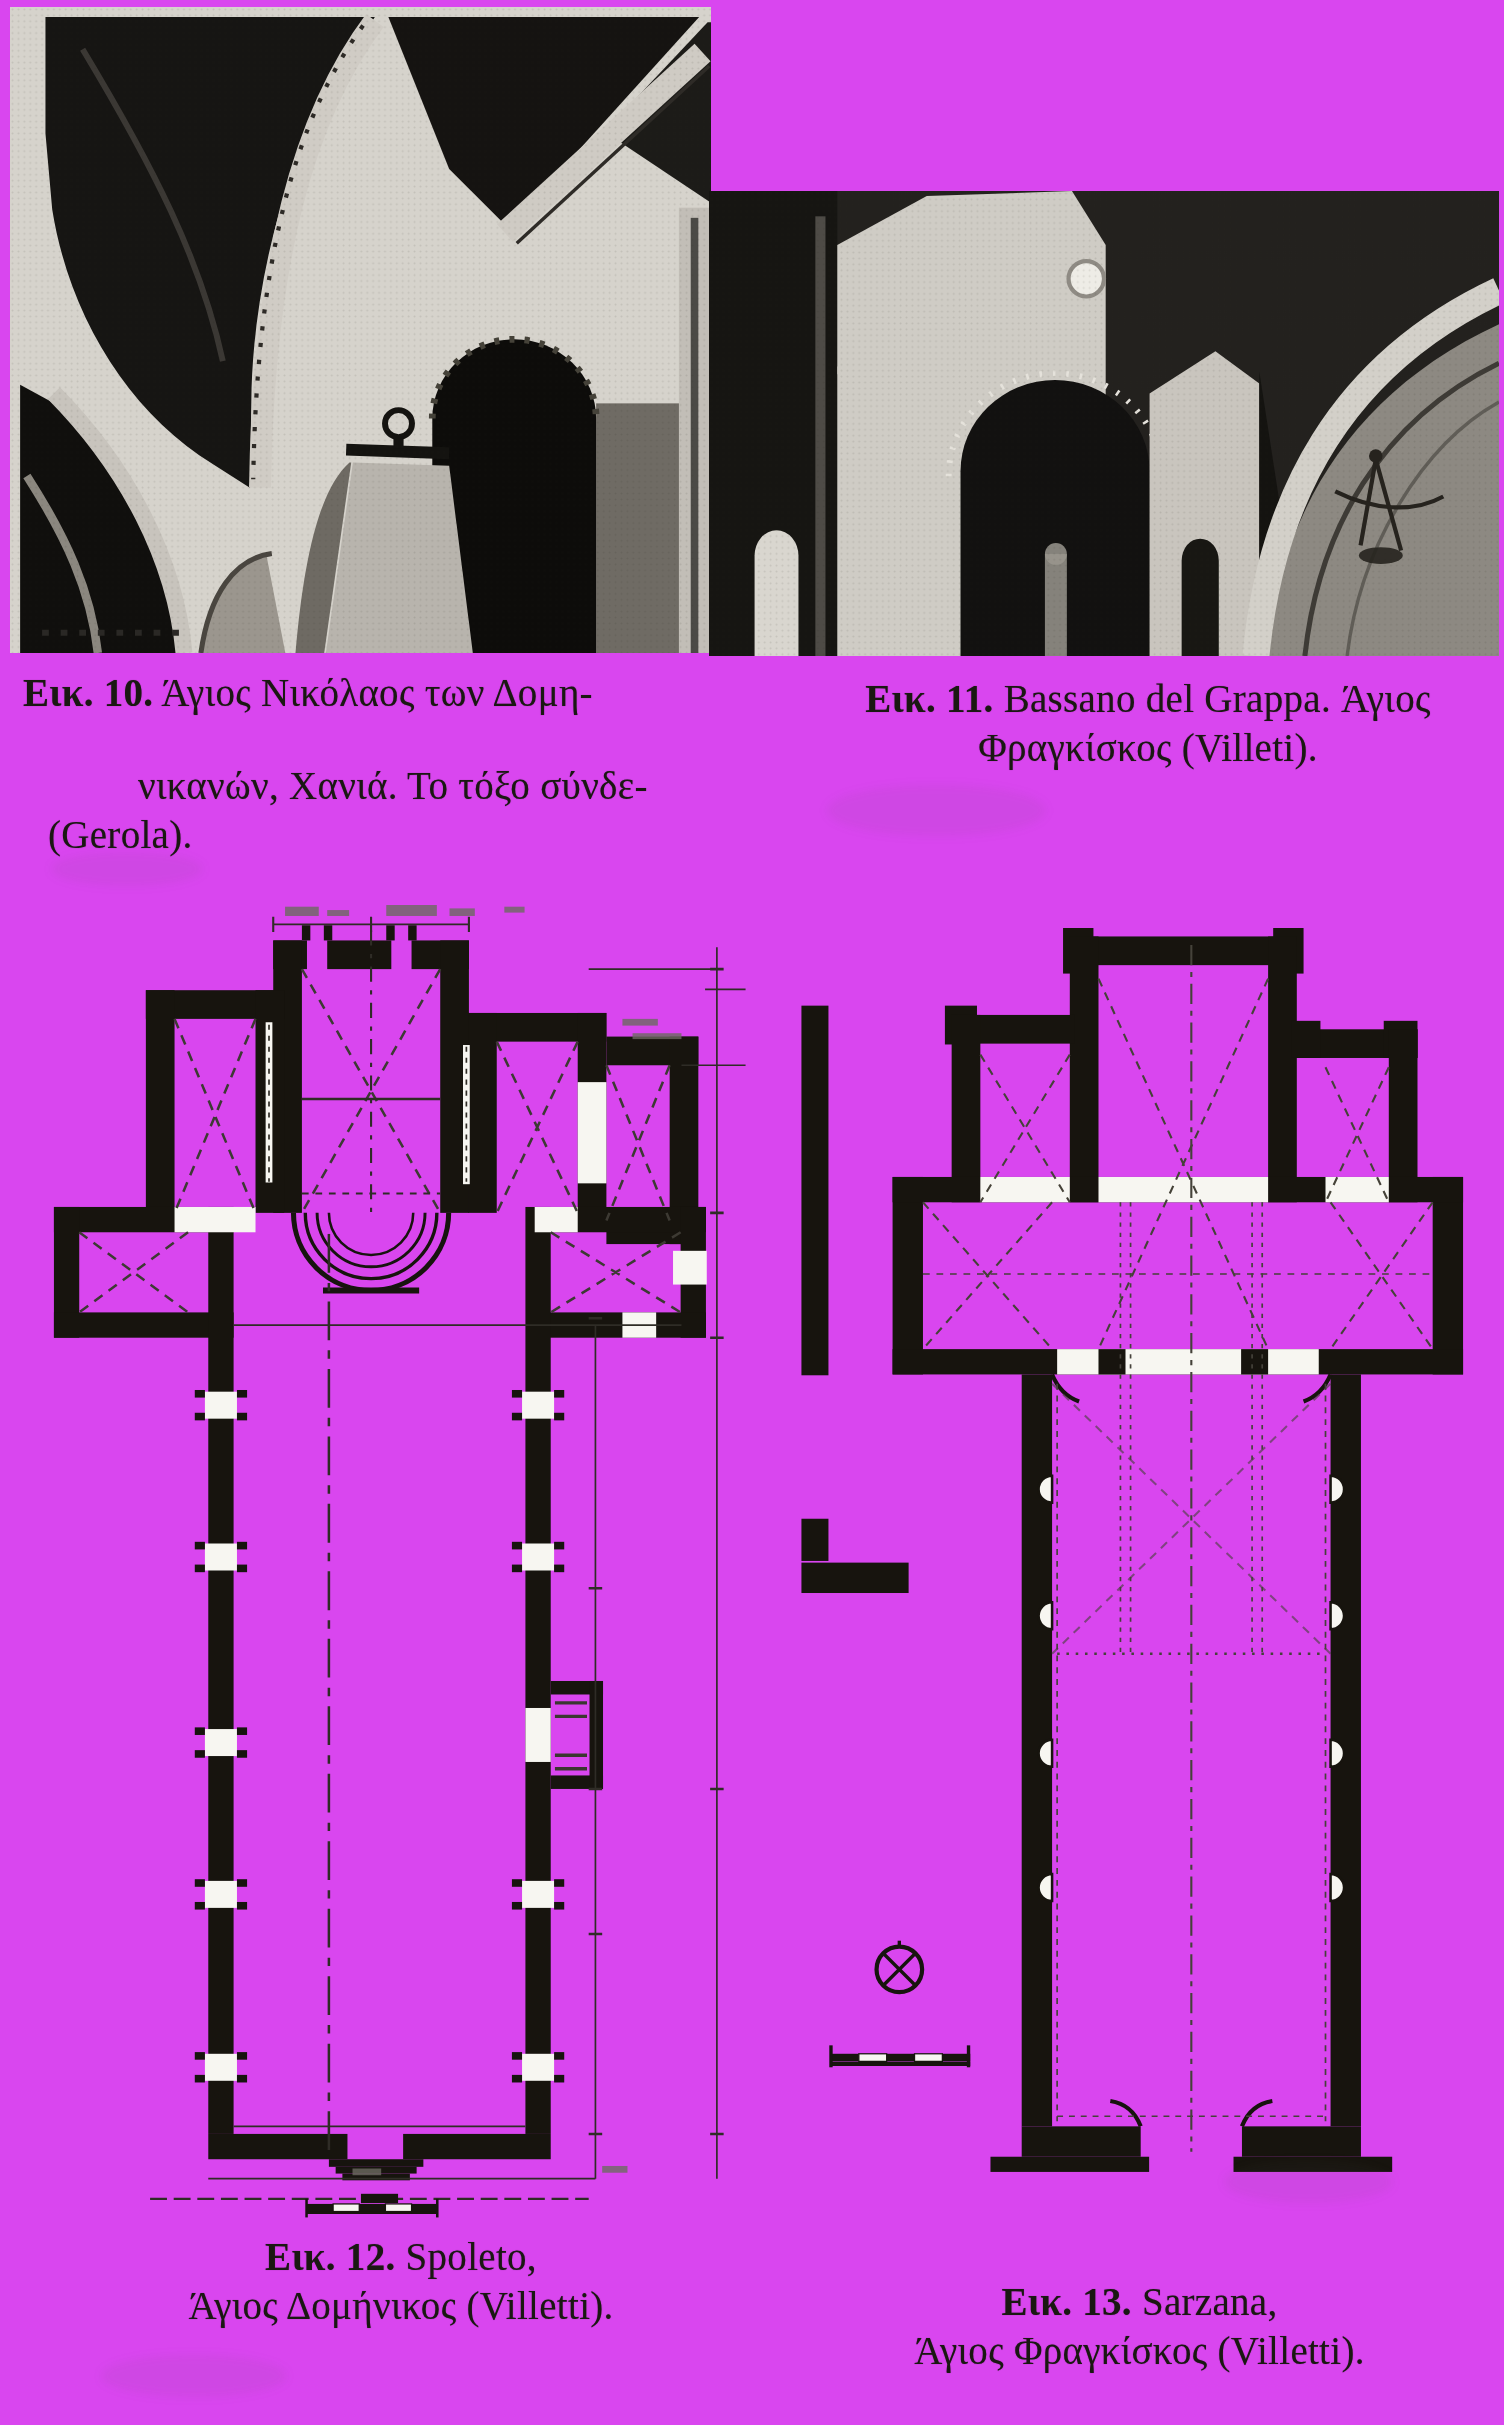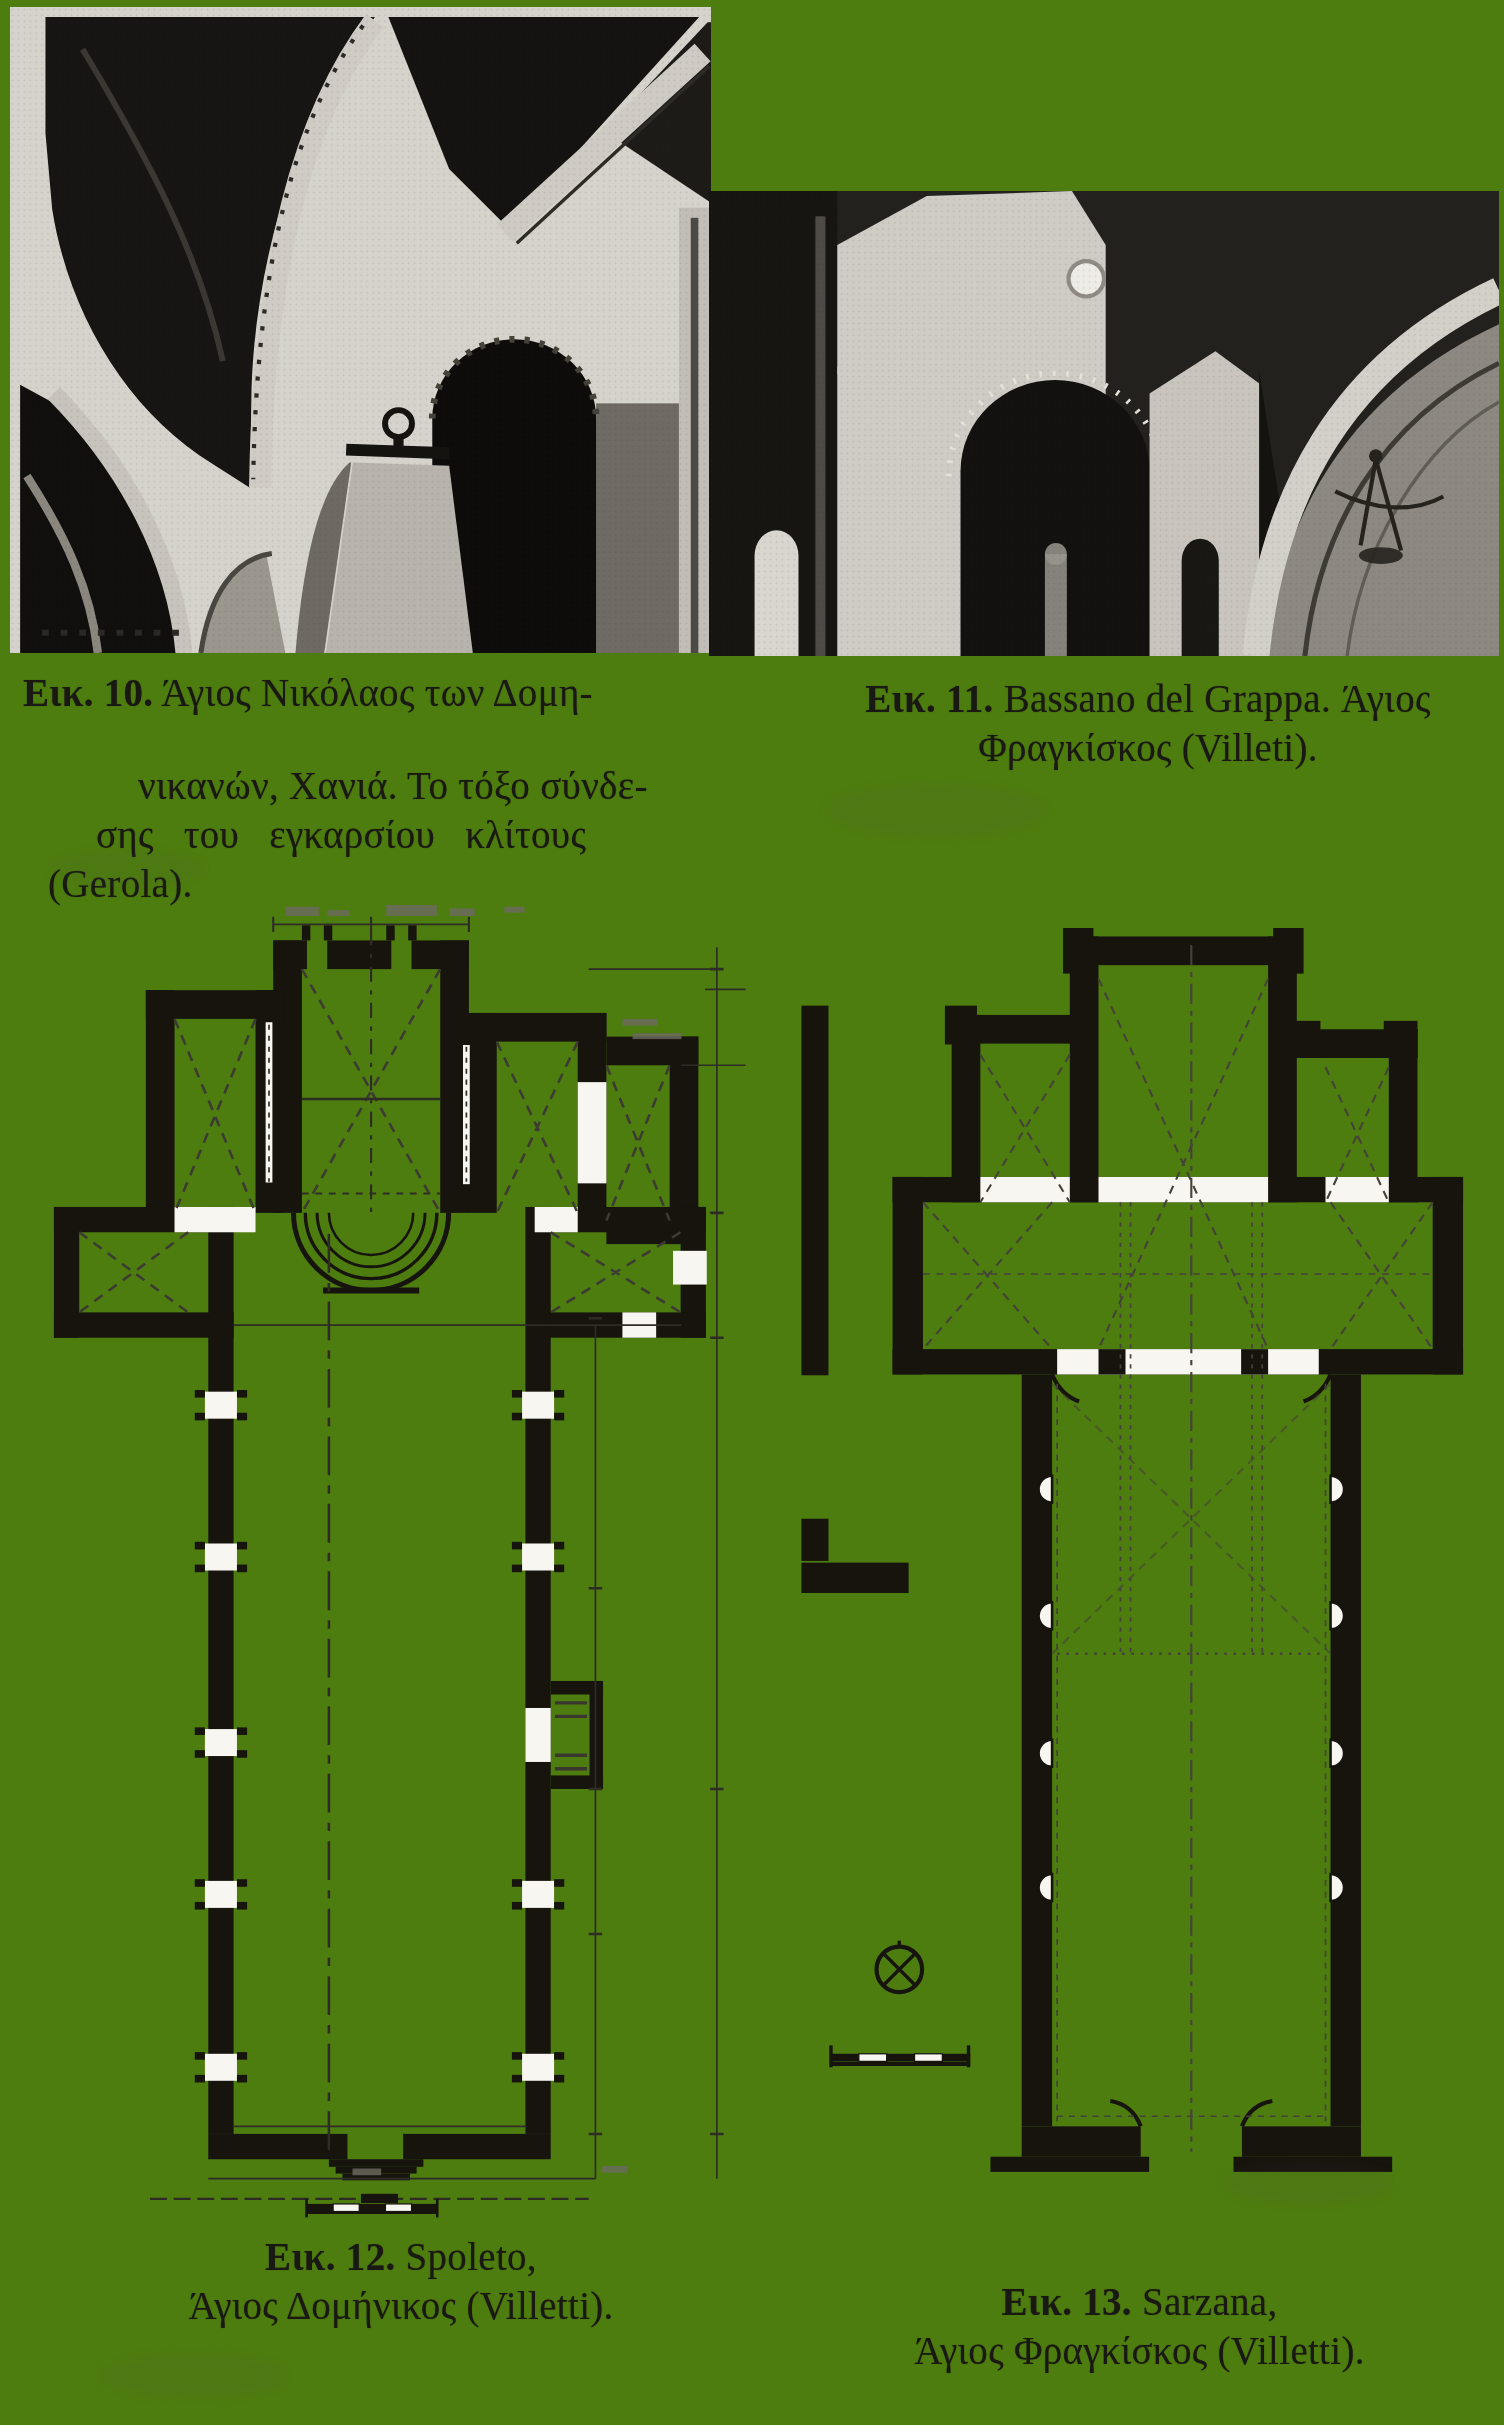--- a/index.html
+++ b/index.html
@@ -1,18 +1,18 @@
 <!DOCTYPE html>
 <html style="font-size:13.5px"><head>
 <meta charset="utf-8">
 <style>
   html,body{margin:0;padding:0;background:#e9e7e2;}
   .page{
     position:relative;width:1505px;height:2426px;margin:0 auto;
-    background:#4d7c0f;overflow:hidden;
+    background:#d946ef;overflow:hidden;
     font-family:"Liberation Serif", serif;color:#17150f;
   }
   .panel{position:absolute;}
   .panel svg{display:block;width:100%;height:100%;}
   .caption{
     position:absolute;
     font-size:39px;line-height:49px;letter-spacing:0.3px;
     color:#1a1812;
     text-shadow:0 0 1px rgba(25,22,15,.45);
   }
@@ -109,21 +109,20 @@
       </g>
       <circle cx="790" cy="314" r="8" fill="#26231e"></circle>
       <ellipse cx="796" cy="432" rx="26" ry="10" fill="#26231e" opacity=".9"></ellipse>
       <rect width="936" height="551" fill="url(#half)"></rect>
     </svg>
   </div>
 
   <div class="caption cap10" style="left:23px;top:668px;width:717px;">
     <div class="cap-line l1"><span class="fig-label">Εικ. 10.</span> <span>Άγιος Νικόλαος των Δομη-</span></div>
     <div class="cap-line l2">νικανών, Χανιά. Το τόξο σύνδε-</div>
-    <div class="cap-line l3">σης του εγκαρσίου κλίτους</div>
     <div class="cap-line l4">(Gerola).</div>
   </div>
 
   <div class="caption center" style="left:758px;top:674px;width:780px;">
     <div class="cap-line"><span class="fig-label">Εικ. 11.</span> <span>Bassano del Grappa. Άγιος</span></div>
     <div class="cap-line">Φραγκίσκος (Villeti).</div>
   </div>
 
   <div class="panel" style="left:32px;top:896px;width:722px;height:1322px;">
     <svg viewBox="0 0 856 1566">

